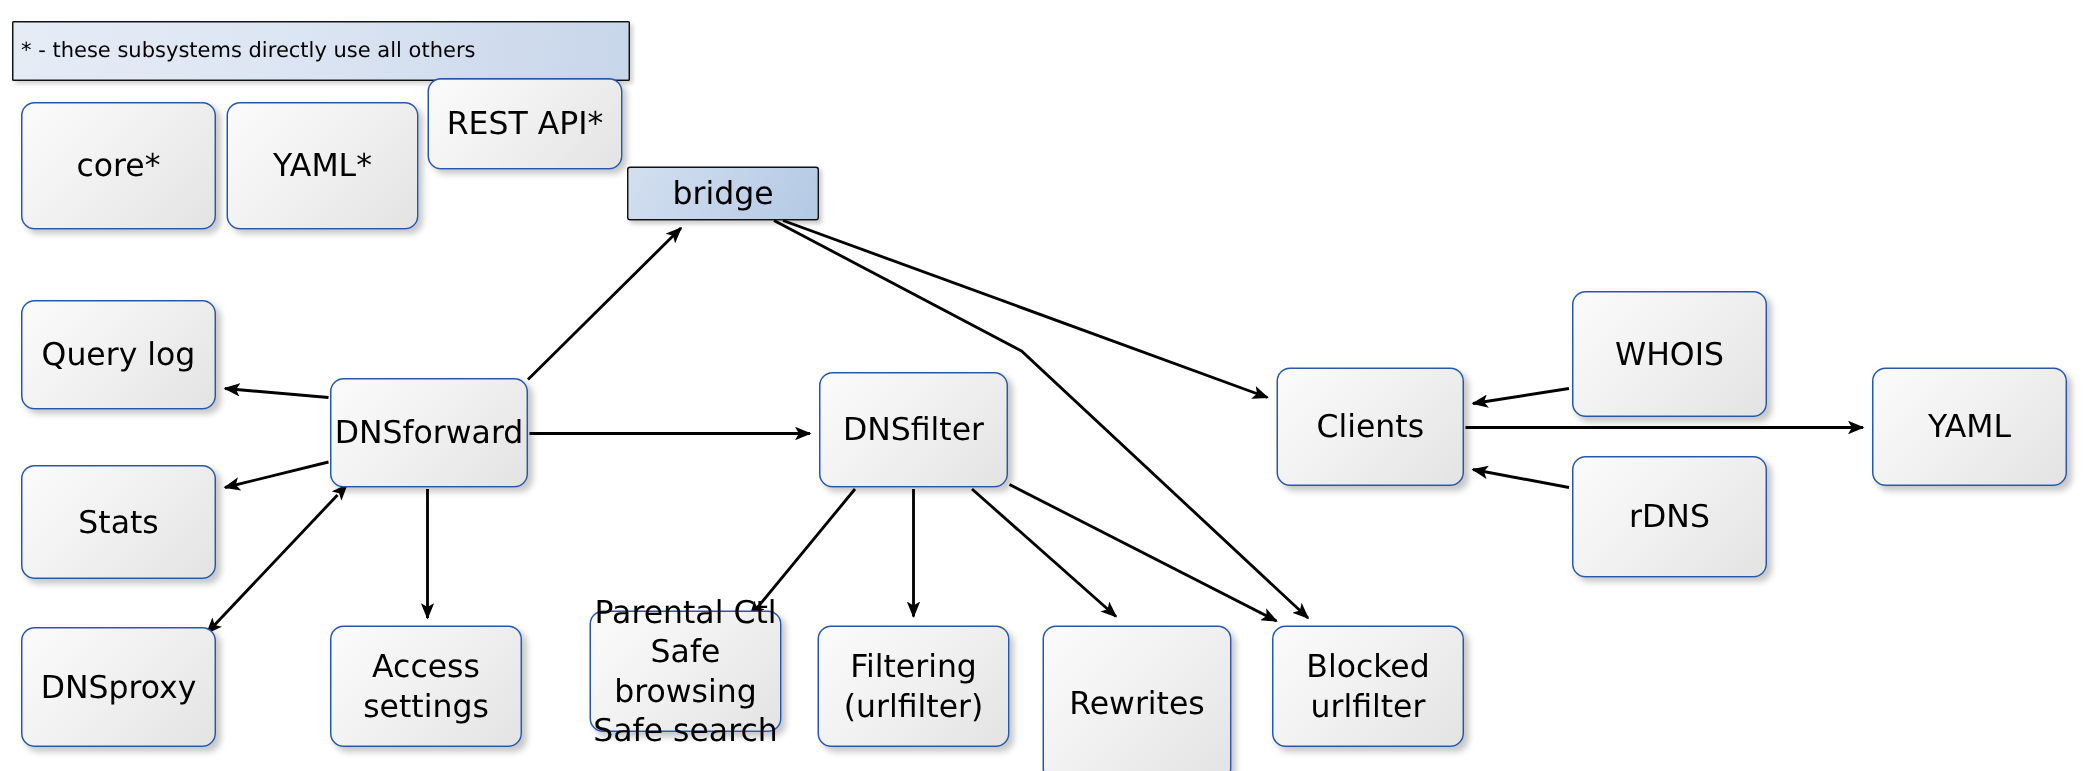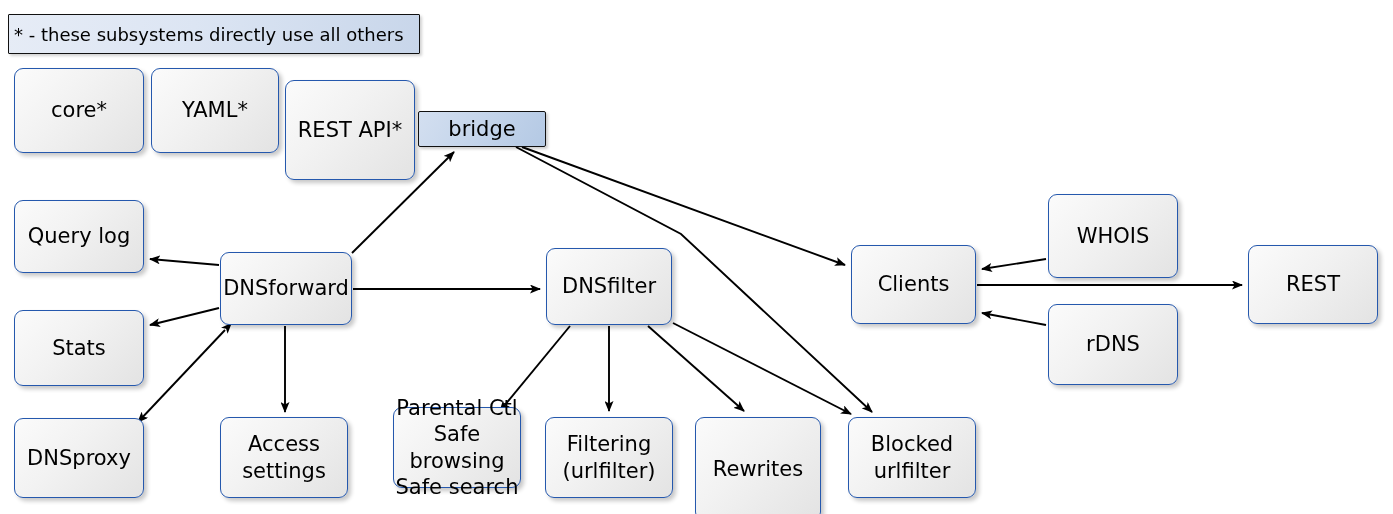--- a/index.html
+++ b/index.html
@@ -49,21 +49,21 @@
     position: absolute;
     box-sizing: border-box;
     border: 1.6px solid #111111;
     border-radius: 1px;
     background: linear-gradient(100deg, #e6ecf6 0%, #dce5f3 45%, #c8d6ea 100%);
     box-shadow: 2px 2px 3px rgba(0,0,0,0.18);
     display: flex;
     align-items: center;
     justify-content: flex-start;
     padding-left: 5px;
-    font-size: 18px;
+    font-size: 14px;
     color: #000000;
     z-index: 2;
   }
 </style>
 </head>
 <body>
 
 <div id="canvas">
 
   <svg id="edge-layer" width="1393" height="514" viewBox="0 0 1393 514" xmlns="http://www.w3.org/2000/svg">
@@ -92,36 +92,36 @@
         <polyline points="1046,259 982,269" fill="none" marker-end="url(#arrowEnd)"></polyline>
         <polyline points="1046,325 982,313" fill="none" marker-end="url(#arrowEnd)"></polyline>
       </g>
   </svg>
 
   <div class="legend-box" style="left: 8px; top: 14px; width: 412px; height: 40px;">* - these subsystems directly use all others</div>
 
   <div id="nodes-group">
       <div class="node" style="left: 14px; top: 68px; width: 130px; height: 85px;"><span>core*</span></div>
       <div class="node" style="left: 151px; top: 68px; width: 128px; height: 85px;"><span>YAML*</span></div>
-      <div class="node" style="left: 285px; top: 80px; width: 130px; height: 100px;"><span>REST API*</span></div>
+      <div class="node" style="left: 285px; top: 52px; width: 130px; height: 61px;"><span>REST API*</span></div>
       <div class="node bridge-node" style="left: 418px; top: 111px; width: 128px; height: 36px; justify-content: center;"><span>bridge</span></div>
       <div class="node" style="left: 14px; top: 200px; width: 130px; height: 73px;"><span>Query log</span></div>
       <div class="node" style="left: 14px; top: 310px; width: 130px; height: 76px;"><span>Stats</span></div>
       <div class="node" style="left: 14px; top: 418px; width: 130px; height: 80px;"><span>DNSproxy</span></div>
       <div class="node" style="left: 220px; top: 252px; width: 132px; height: 73px; text-align: center;"><span>DNSforward</span></div>
       <div class="node" style="left: 220px; top: 417px; width: 128px; height: 81px;"><span>Access
 settings</span></div>
       <div class="node" style="left: 546px; top: 248px; width: 126px; height: 77px;"><span>DNSfilter</span></div>
       <div class="node" style="left: 393px; top: 407px; width: 128px; height: 81px;"><span>Parental Ctl
 Safe browsing
 Safe search</span></div>
       <div class="node" style="left: 545px; top: 417px; width: 128px; height: 81px;"><span>Filtering
 (urlfilter)</span></div>
       <div class="node" style="left: 695px; top: 417px; width: 126px; height: 104px;"><span>Rewrites</span></div>
       <div class="node" style="left: 848px; top: 417px; width: 128px; height: 81px;"><span>Blocked
 urlfilter</span></div>
       <div class="node" style="left: 851px; top: 245px; width: 125px; height: 79px;"><span>Clients</span></div>
       <div class="node" style="left: 1048px; top: 194px; width: 130px; height: 84px;"><span>WHOIS</span></div>
       <div class="node" style="left: 1048px; top: 304px; width: 130px; height: 81px;"><span>rDNS</span></div>
-      <div class="node" style="left: 1248px; top: 245px; width: 130px; height: 79px;"><span>REST</span></div>
+      <div class="node" style="left: 1248px; top: 245px; width: 130px; height: 79px;"><span>YAML</span></div>
     </div>
 
 </div>
 
 </body></html>

